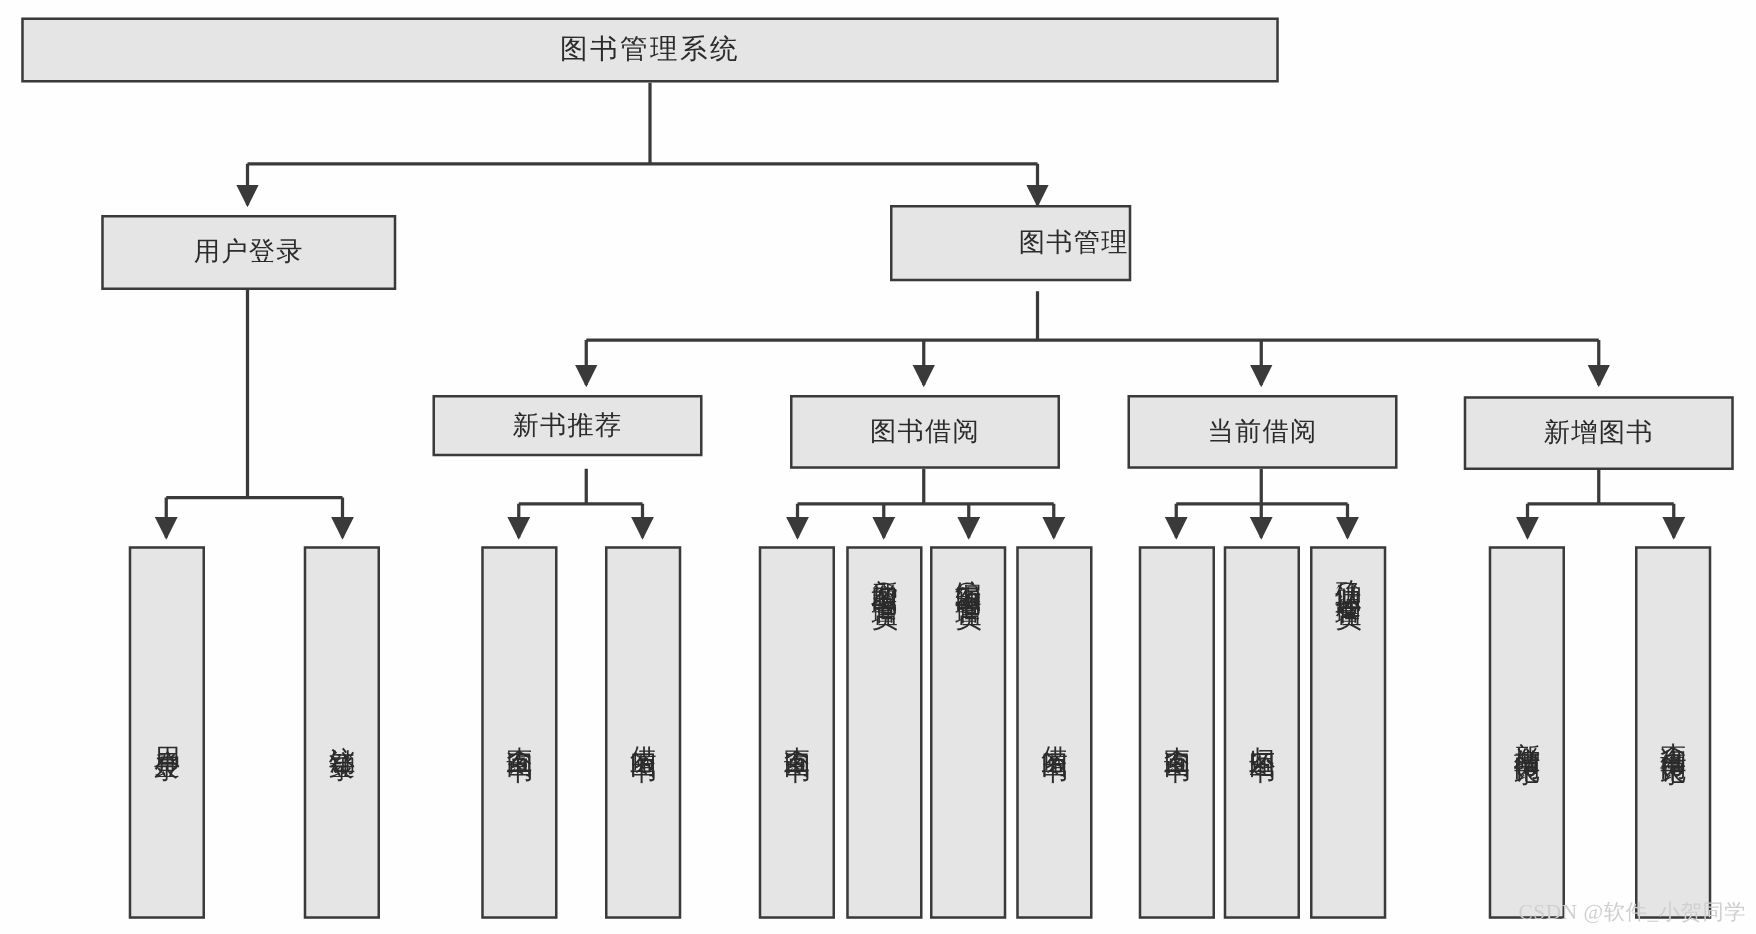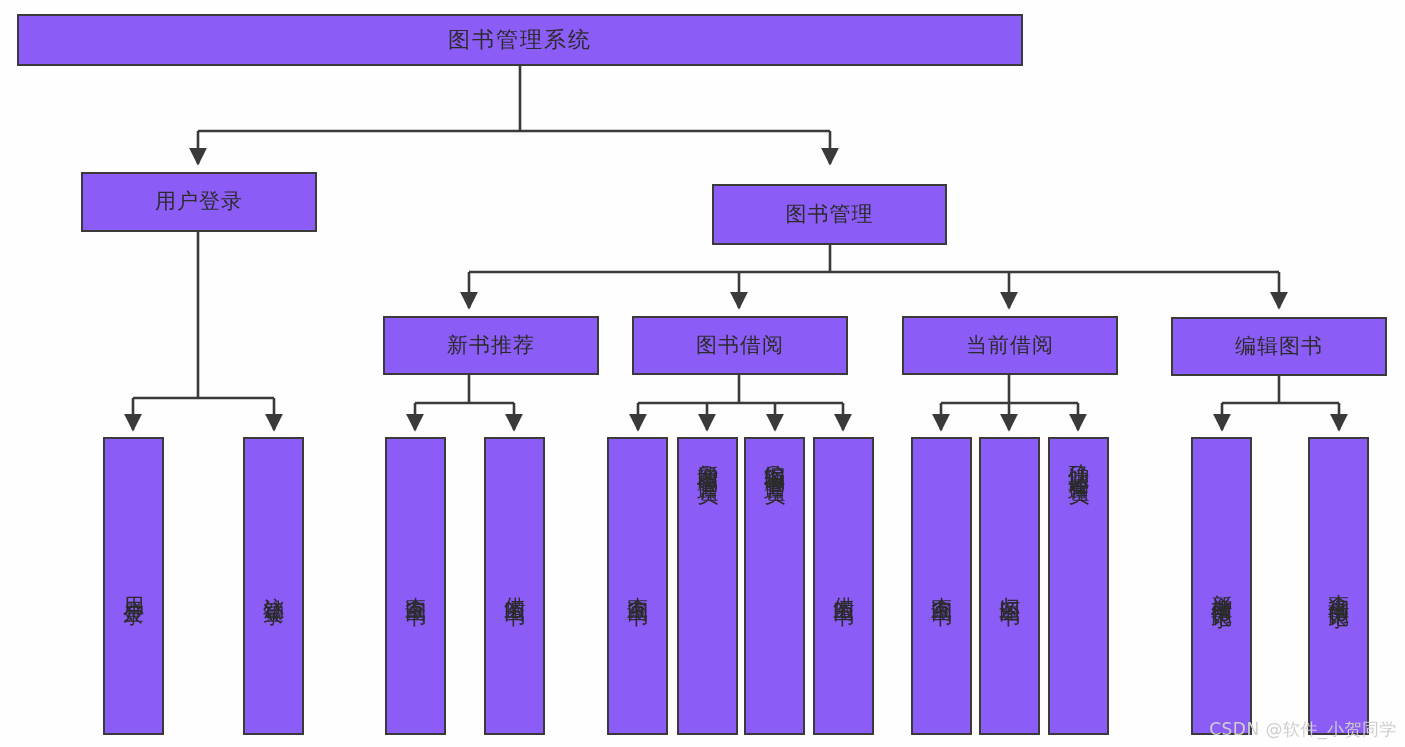--- a/index.html
+++ b/index.html
@@ -23,21 +23,21 @@
     left: 0;
     top: 0;
     width: 1405px;
     height: 747px;
     pointer-events: none;
   }
   .node {
     position: absolute;
     box-sizing: border-box;
     border: 2px solid #3a3a3a;
-    background: #8b5cf6;
+    background: #e5e5e5;
     display: flex;
     align-items: center;
     justify-content: center;
     color: #2b2b2b;
   }
   .node-h {
     
     text-align: center;
   }
   .node-h .node-label {
@@ -71,20 +71,21 @@
   }
   .watermark {
     position: absolute;
     right: 8px;
     bottom: 6px;
     font-size: 17px;
     color: #cfcfcf;
     letter-spacing: 0.5px;
     white-space: nowrap;
     user-select: none;
+    font-family: Liberation Serif, serif;
   }
 </style>
 </head>
 <body>
 
 <div id="diagram-canvas">
 
   <svg id="edge-layer" viewBox="0 0 1405 747" width="1405" height="747">
     <defs>
       <marker id="arrow" viewBox="0 0 10 10" refX="9" refY="5" markerWidth="7" markerHeight="7" orient="auto-start-reverse">
@@ -136,38 +137,38 @@
   </svg>
 
   <div class="node node-h node-title" style="left:17px; top:14px; width:1006px; height:52px;">
     <span class="node-label">图书管理系统</span>
   </div>
 
   <div class="node node-h" style="left:81px; top:172px; width:236px; height:60px;">
     <span class="node-label">用户登录</span>
   </div>
 
-  <div class="node node-h" style="left:712px; top:184px; width:235px; height:61px;">
+  <div class="node node-h" style="left:712px; top:164px; width:193px; height:61px;justify-content:flex-end;">
     <span class="node-label">图书管理</span>
   </div>
 
-  <div class="node node-h" style="left:383px; top:316px; width:216px; height:59px;">
+  <div class="node node-h" style="left:346px; top:316px; width:216px; height:49px;">
     <span class="node-label">新书推荐</span>
   </div>
 
   <div class="node node-h" style="left:632px; top:316px; width:216px; height:59px;font-family:Liberation Serif, serif;">
     <span class="node-label">图书借阅</span>
   </div>
 
   <div class="node node-h" style="left:902px; top:316px; width:216px; height:59px;text-align:right;">
     <span class="node-label">当前借阅</span>
   </div>
 
   <div class="node node-h" style="left:1171px; top:317px; width:216px; height:59px;">
-    <span class="node-label">编辑图书</span>
+    <span class="node-label">新增图书</span>
   </div>
 
   <div class="node node-v center-v" style="left:103px; top:437px; width:61px; height:298px;">
     <span class="node-label">用户登录</span>
   </div>
 
   <div class="node node-v center-v" style="left:243px; top:437px; width:61px; height:298px;">
     <span class="node-label">注销登录</span>
   </div>
 

